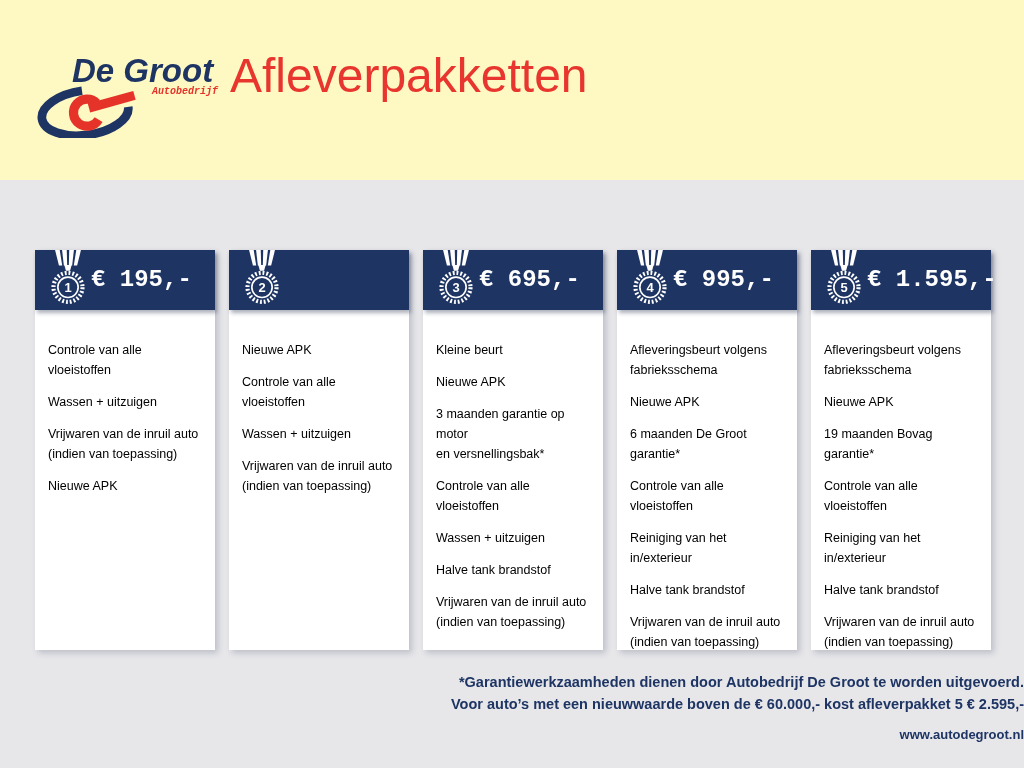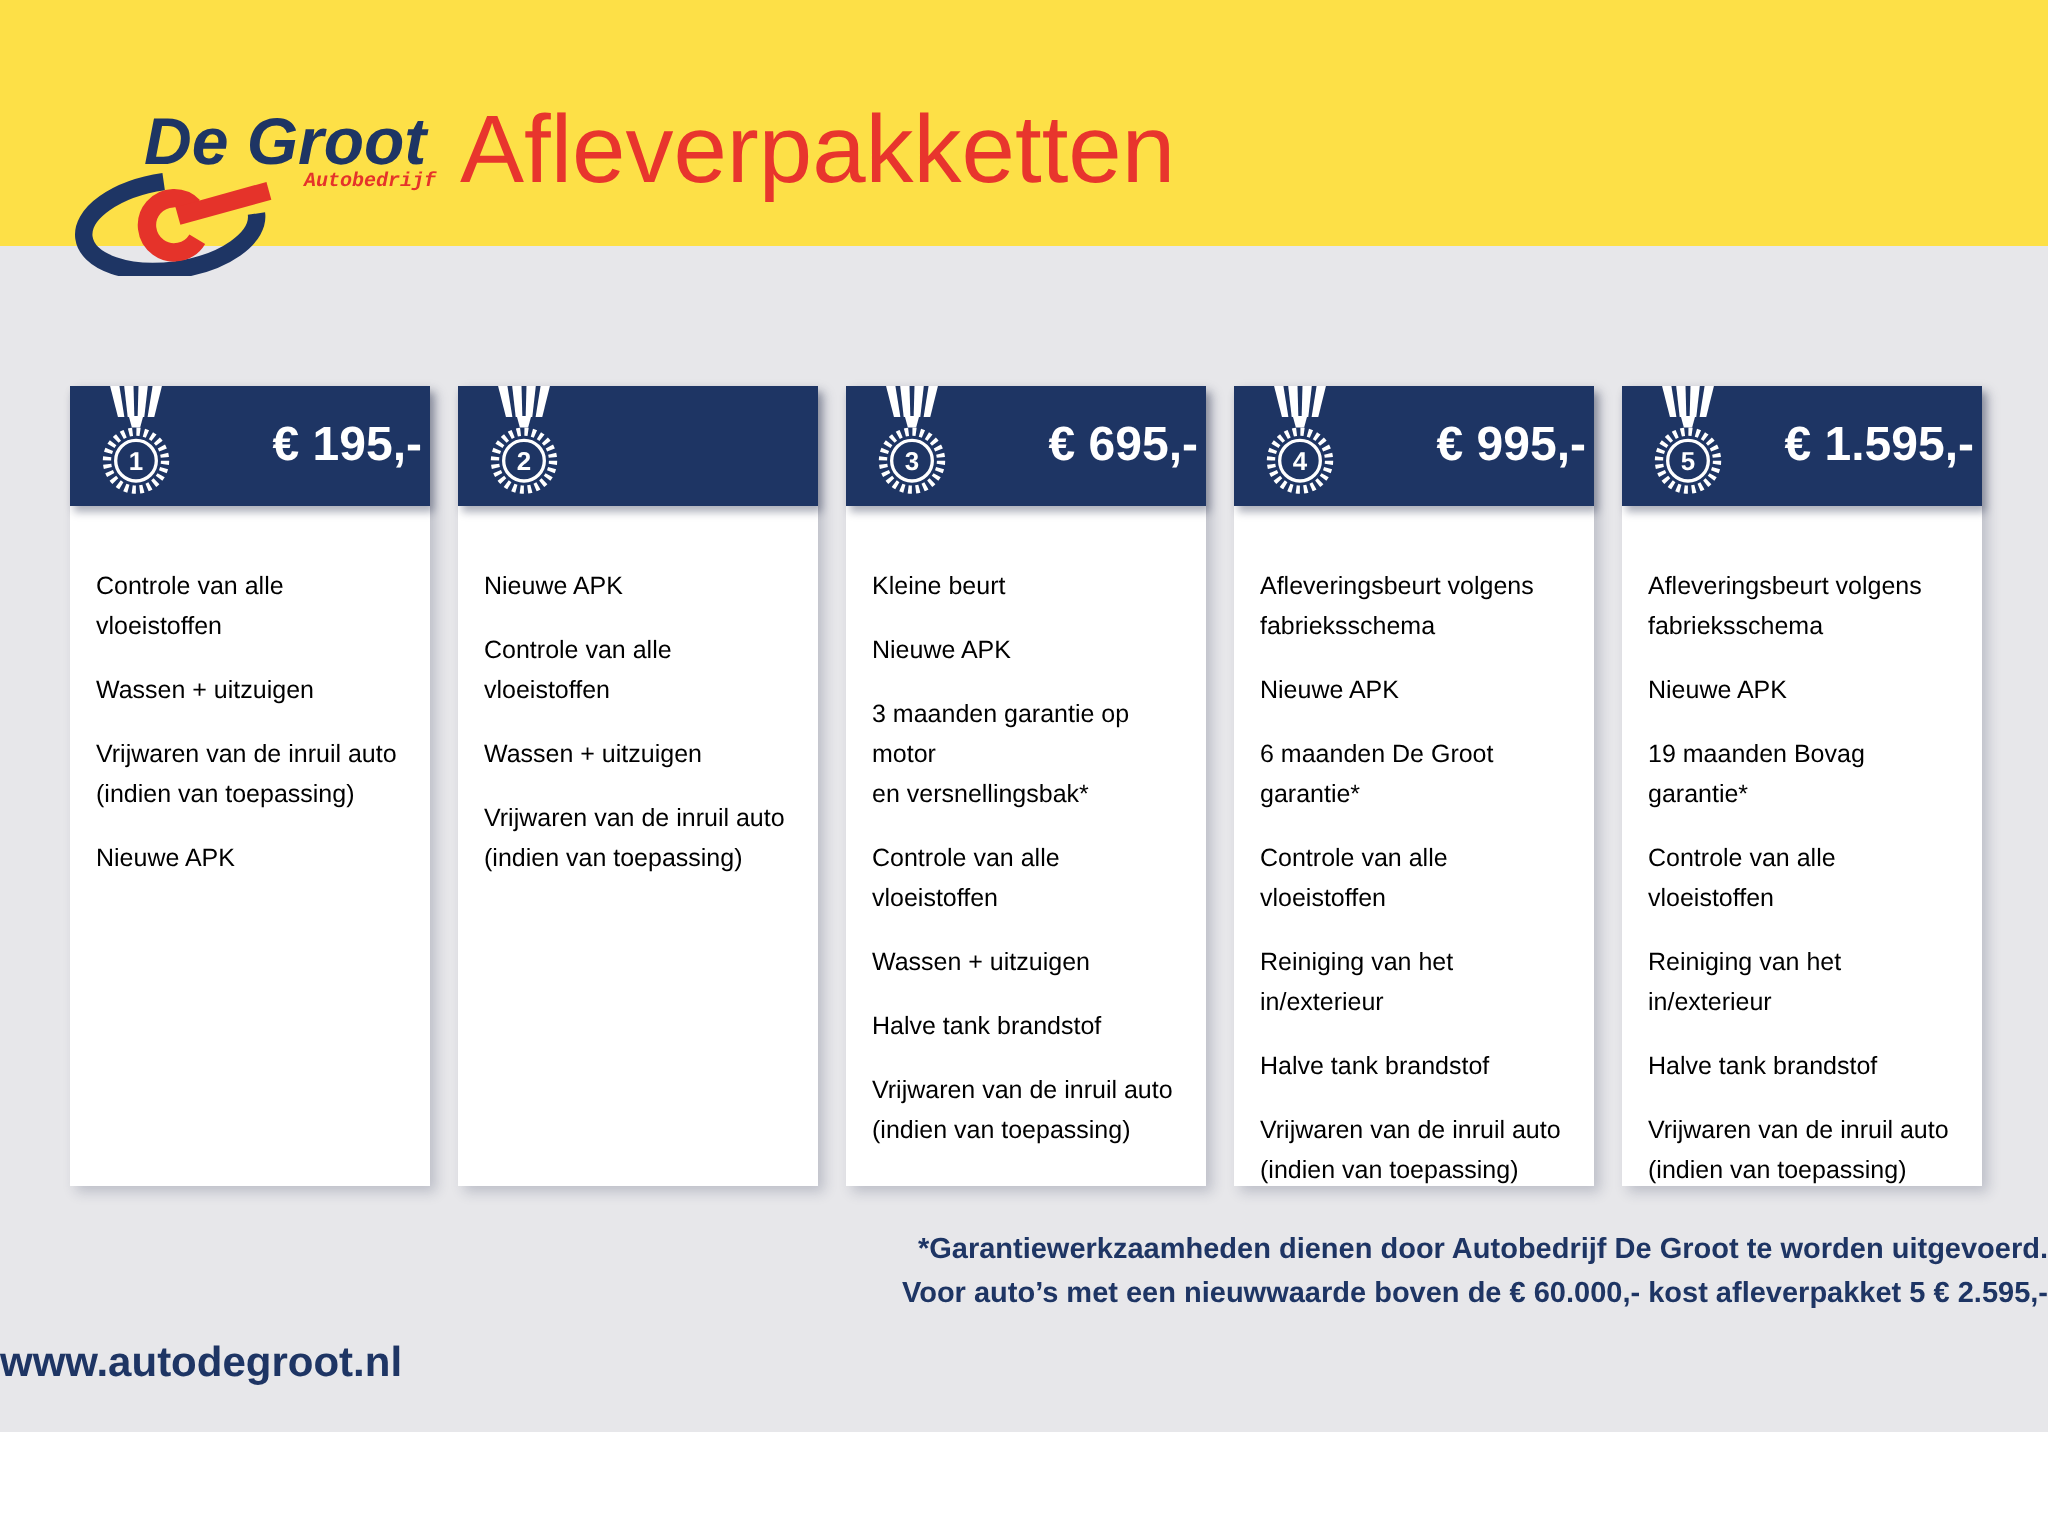--- a/index.html
+++ b/index.html
@@ -2,21 +2,21 @@
 <html><head>
 <meta charset="utf-8">
 <style>
   * { margin:0; padding:0; box-sizing:border-box; }
   html,body { width:1024px; height:768px; overflow:hidden;
               font-family:"Liberation Sans", sans-serif; }
 
   .page { width:1024px; height:768px; display:flex; flex-direction:column; }
 
   
-  .top-band { height:123px; background:#fde047; position:relative; flex:none;padding-left:10px; }
+  .top-band { height:180px; background:#fef9c3; position:relative; flex:none;padding-left:10px; }
 
   .logo { position:absolute; left:30px; top:22px; width:240px; height:115px; }
   .logo-icon { position:absolute; left:3px; top:56px; }
   .logo-name { position:absolute; left:42px; top:30px;
                font-size:33px; font-weight:bold; font-style:italic;
                color:#1e3564; letter-spacing:0px; white-space:nowrap; }
   .logo-sub  { position:absolute; left:122px; top:64px;
                font-size:10px; font-weight:bold; font-style:italic;
                color:#e5332a; white-space:nowrap;font-family:Liberation Mono, monospace; }
 
@@ -29,32 +29,32 @@
 
   .cards { display:flex; gap:14px; padding:70px 0 0 35px; }
   .card { width:180px; height:400px; background:#ffffff;
           box-shadow:3px 3px 6px rgba(40,50,80,0.22); flex:none; }
 
   .card-header { height:60px; background:#1e3564; display:flex;
                  align-items:flex-start;
                  box-shadow:2px 3px 4px rgba(20,30,60,0.35); }
   .medal { width:46px; margin-left:10px; flex:none; }
   .price { flex:1; color:#ffffff; font-weight:bold; font-size:24px;
-           line-height:60px; text-align:right; padding-right:4px;
-           white-space:nowrap; }
+           line-height:60px; text-align:left; padding-right:4px;
+           white-space:nowrap;font-family:Liberation Mono, monospace; }
 
   .card-body { padding:30px 12px 0 13px; }
   .feature { font-size:12.5px; line-height:20px; color:#000000;
              margin-bottom:12px; white-space:pre-line; }
 
   
   .notes { margin-top:22px; text-align:right; color:#1e3564;
            font-size:14.5px; font-weight:600; line-height:21.5px; }
-  .website { margin-top:12px; text-align:left; color:#1e3564;
-             font-size:21px; font-weight:bold; }
+  .website { margin-top:12px; text-align:right; color:#1e3564;
+             font-size:13px; font-weight:bold; }
 
   .bottom-band { height:30px; background:#ffffff; flex:none; }
 </style>
 </head>
 <body>
 
 <div class="page">
 
   <div class="top-band">
     <div class="logo">

